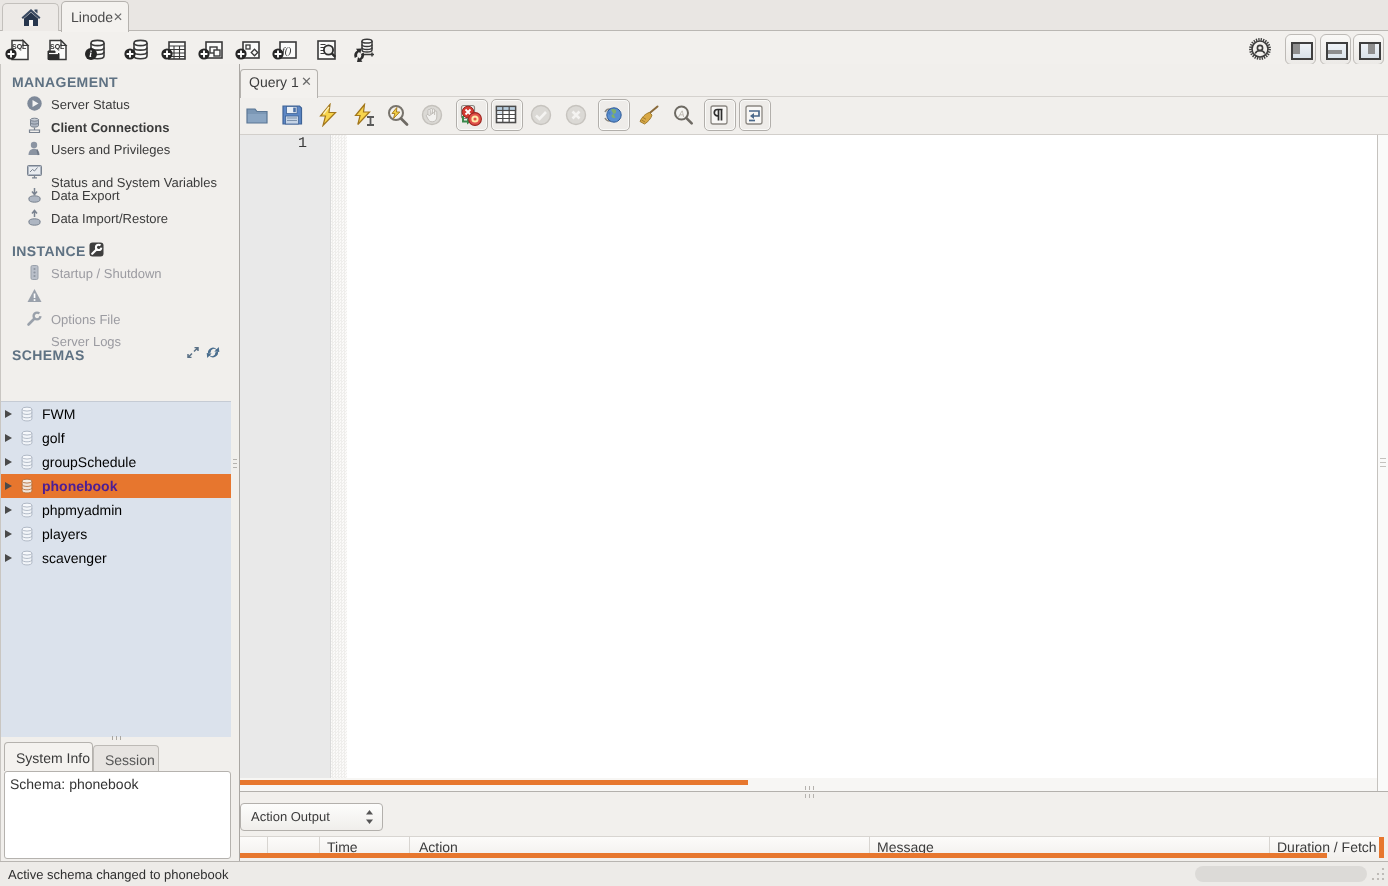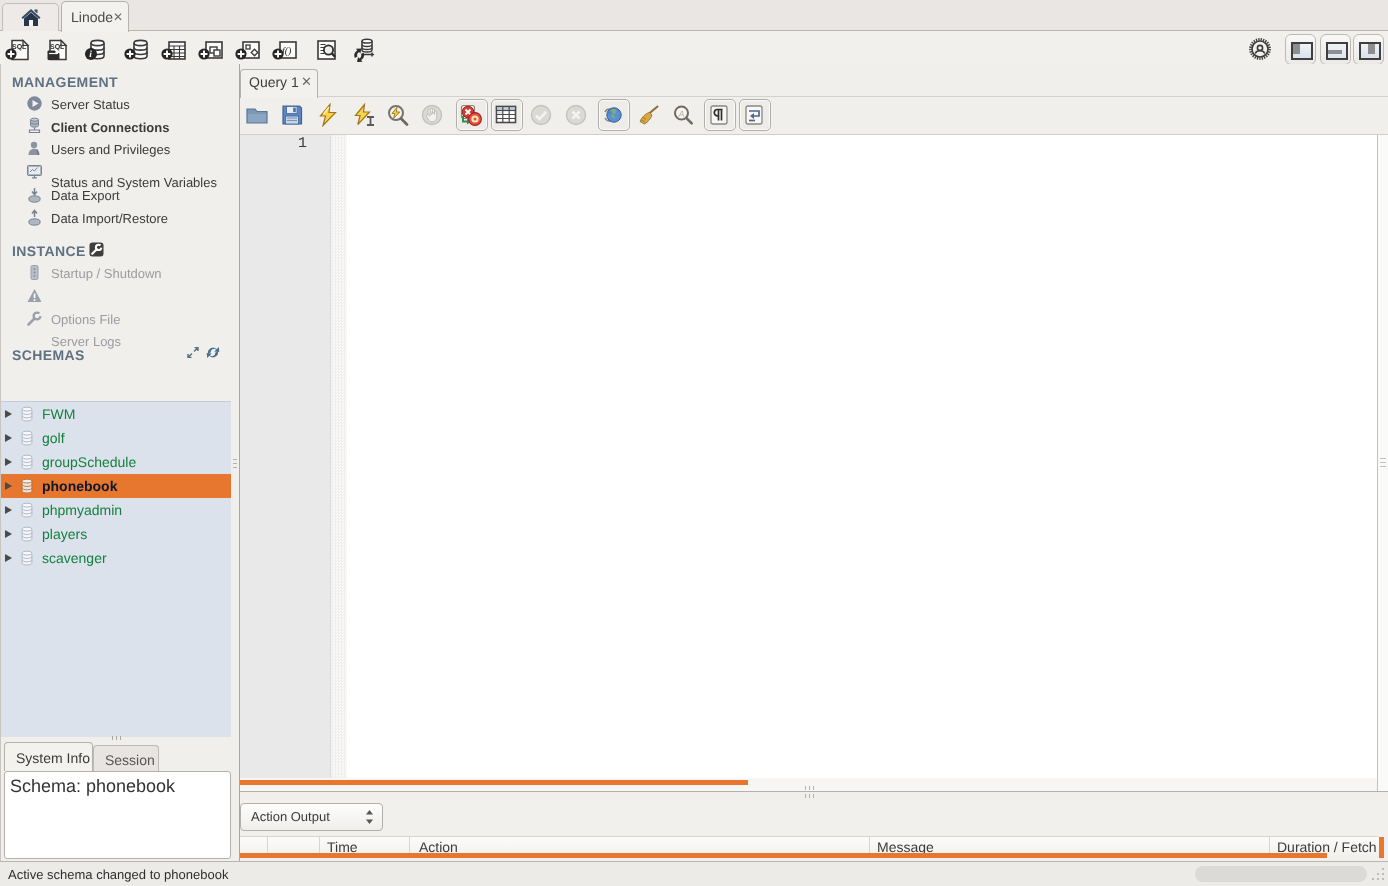--- a/index.html
+++ b/index.html
@@ -18,33 +18,33 @@
 .panelbtn{position:absolute;top:3px;width:29px;height:29px;border:1px solid #bdbab6;border-radius:6px;background:linear-gradient(#f9f8f6,#eceae7);}
 
 #sidebar{left:0;top:64px;width:231px;height:797px;background:#f1efec;border-left:1px solid #c9c6c2;}
 .sechdr{position:absolute;left:11px;font-size:14px;font-weight:bold;color:#5f7283;letter-spacing:0.4px;}
 .sitem{position:absolute;left:50px;font-size:13px;color:#3b3b3b;white-space:nowrap;}
 .sitem.dis{color:#9b9ba1;}
 .sicon{position:absolute;left:25px;width:17px;height:17px;}
 #schemalist{left:0px;top:337px;width:231px;height:335px;background:#dbe2ec;border-top:1px solid #c5cbd4;}
 .srow{position:absolute;left:0;width:231px;height:24px;}
 .srow .tri{position:absolute;left:4px;top:8px;width:0;height:0;border-left:7px solid #4a4a4a;border-top:4.5px solid transparent;border-bottom:4.5px solid transparent;}
-.srow .nm{position:absolute;left:41px;top:4px;font-size:14px;color:#15803d;}
+.srow .nm{position:absolute;left:41px;top:4px;font-size:14px;color:#000000;}
 .srow .dbi{position:absolute;left:18px;top:3px;width:16px;height:18px;}
 .srow.sel{background:#e7762e;}
-.srow.sel .nm{color:#0f172a;font-weight:bold;}
+.srow.sel .nm{color:#4c1d95;font-weight:bold;}
 #filterbox{left:13px;top:304px;width:205px;height:23px;background:#fff;border:1px solid #b3b0ac;border-radius:4px;}
 #filterbox span{position:absolute;left:27px;top:4px;font-size:14px;color:#9e9e9e;}
 
 #objinfotab{left:3px;top:678px;width:87px;height:28px;background:#f4f2ef;border:1px solid #b5b2ae;border-bottom:none;border-radius:4px 4px 0 0;z-index:2;}
 #objinfotab span{position:absolute;left:11px;top:7px;font-size:14px;color:#3a3a3a;}
 #sessiontab{left:92px;top:681px;width:64px;height:25px;background:#e7e4e1;border:1px solid #bdbab6;border-bottom:none;border-radius:4px 4px 0 0;}
 #sessiontab span{position:absolute;left:11px;top:6px;font-size:14px;color:#565656;}
 #infobox{left:3px;top:707px;width:225px;height:86px;background:#fff;border:1px solid #b5b2ae;border-radius:3px;}
-#infobox span{position:absolute;left:5px;top:4px;font-size:18px;color:#333;}
+#infobox span{position:absolute;left:5px;top:4px;font-size:14px;color:#333;}
 
 #vsplit{left:231px;top:64px;width:8px;height:797px;background:#f1efec;border-right:1px solid #aaa7a3;}
 
 #qtabrow{left:240px;top:64px;width:1148px;height:32px;background:#f1efec;border-bottom:1px solid #d5d2ce;}
 #querytab{left:0px;top:5px;width:76px;height:28px;background:#f3f1ee;border:1px solid #b5b2ae;border-bottom:none;border-radius:4px 4px 0 0;z-index:2;}
 #querytab span.lbl{position:absolute;left:8px;top:4px;font-size:14px;color:#3c3c3c;}
 #querytab span.x{position:absolute;right:5px;top:4px;font-size:13px;color:#6a6a6a;}
 #sqltb{left:240px;top:97px;width:1148px;height:37px;background:#f1efec;border-bottom:1px solid #d2cfcb;}
 .qic{position:absolute;top:6px;width:24px;height:24px;}
 .qbox{position:absolute;top:2px;width:30px;height:30px;border:1px solid #b2afab;border-radius:5px;background:#eeece9;box-shadow:inset 0 0 0 1px #fafaf8;}

